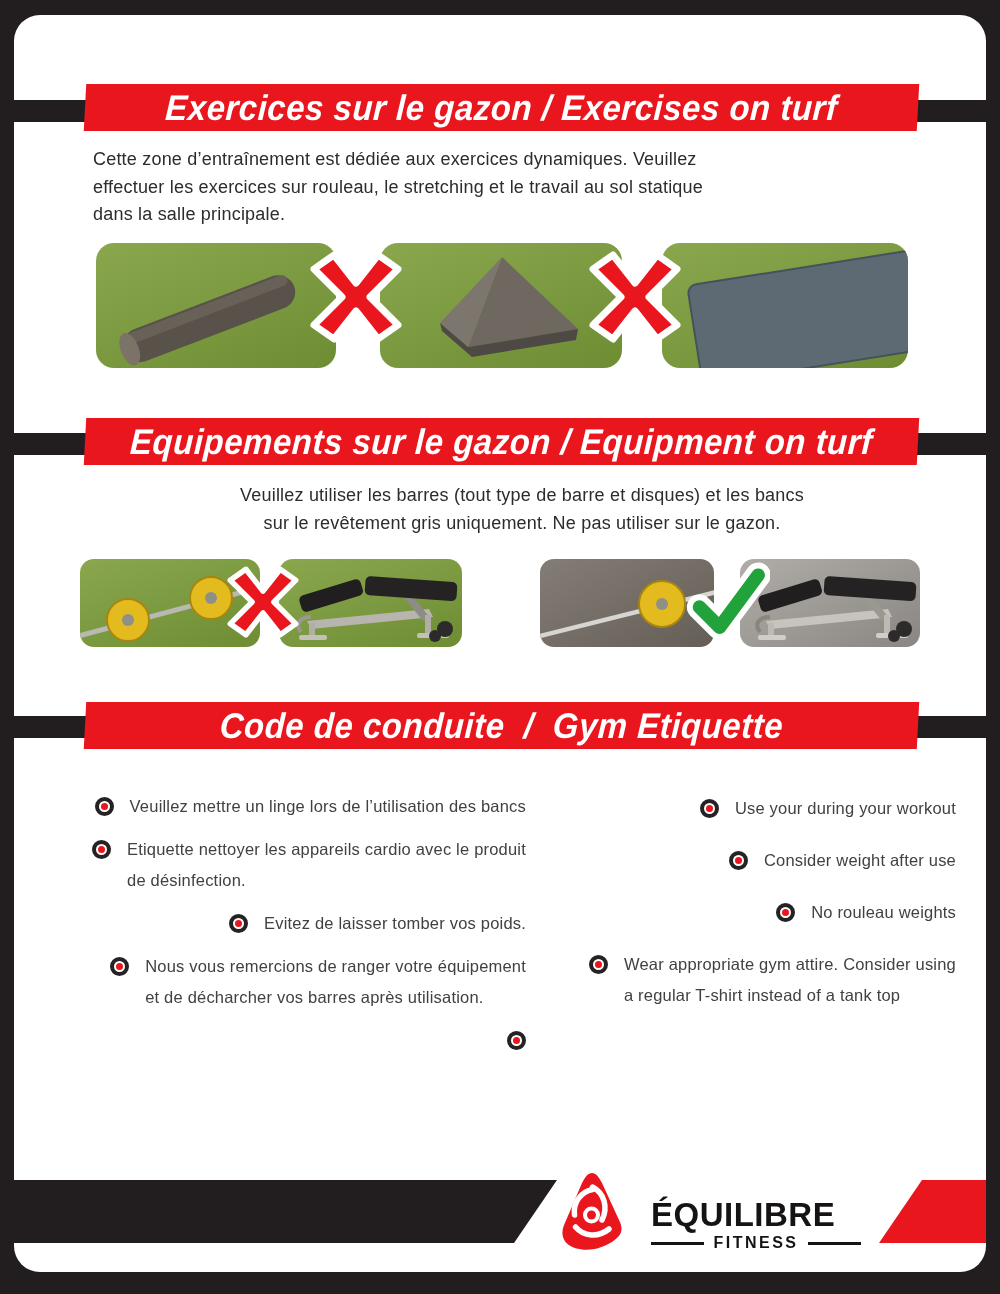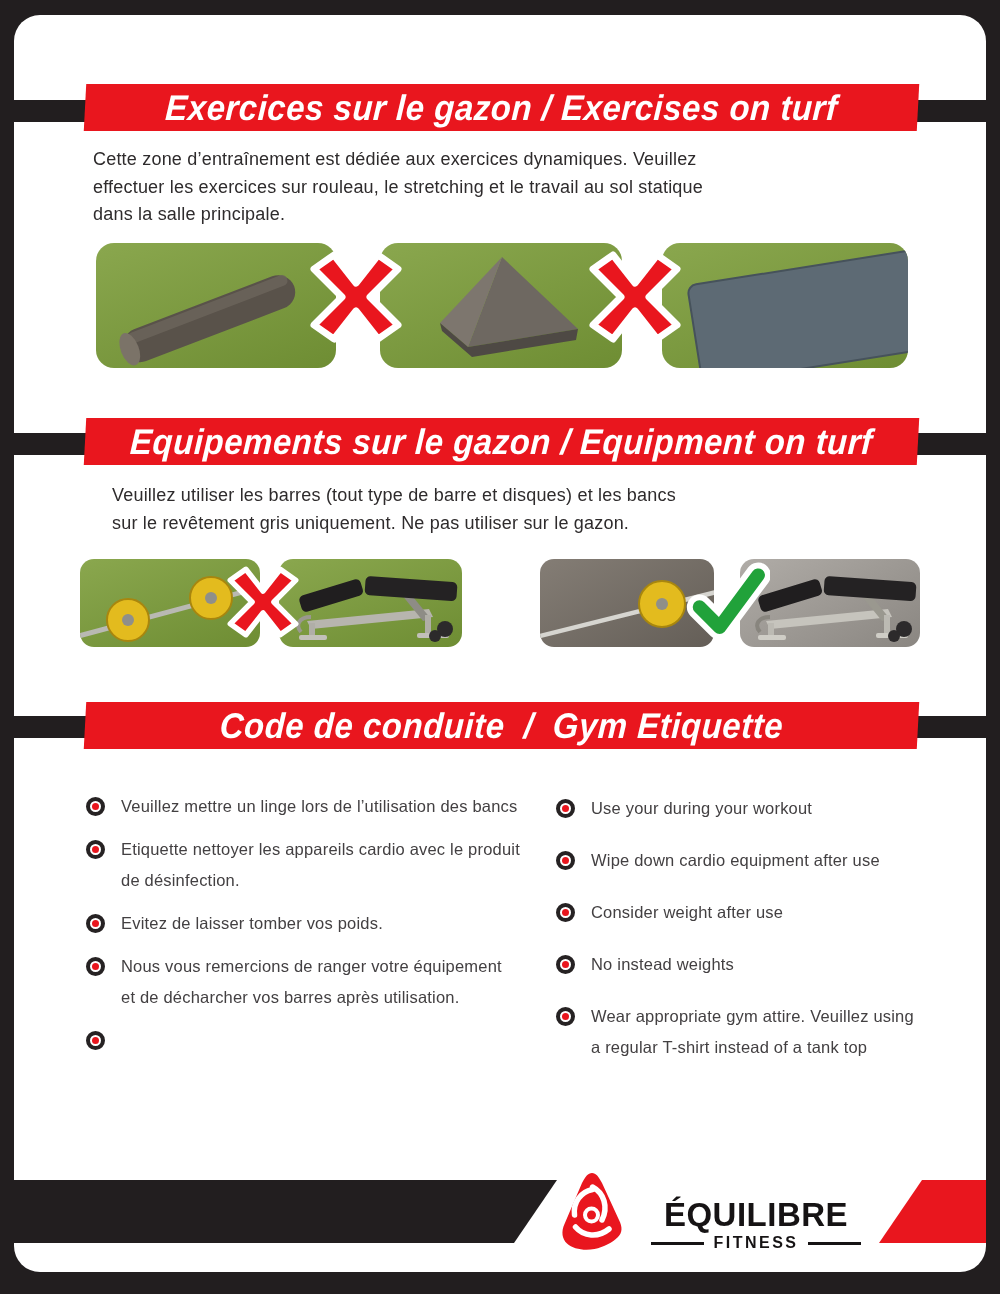--- a/index.html
+++ b/index.html
@@ -28,34 +28,34 @@
     color:#ffffff; font-weight:bold; font-style:italic;
     font-size:33px; letter-spacing:0.5px; transform:scaleY(1.08);
     white-space:nowrap;
   }
   .para {
     position:absolute; z-index:4; color:#2e2b2c;
     font-size:18px; line-height:27.5px; letter-spacing:0.2px;
     white-space:pre-line;
   }
   .para1 { left:93px; top:146px; width:830px; }
-  .para2 { left:112px; top:482px; width:820px; }
+  .para2 { left:112px; top:482px; width:820px;text-align:center; }
   .tile {
     position:absolute; z-index:4; overflow:hidden;
   }
   .tile svg { display:block; }
   .r18 { border-radius:18px; } .r14 { border-radius:14px; }
   .turf-bg { background:linear-gradient(160deg,#8aa74e,#6e8d33); }
   .grayfloor-bg { background:linear-gradient(150deg,#847d75,#645e57); }
   .graylight-bg { background:linear-gradient(150deg,#b0aca7,#8a8681); }
   .mark { position:absolute; z-index:5; }
   .list-col { position:absolute; z-index:4; }
   .col-fr { left:86px;  top:791px; width:440px; }
   .col-en { left:556px; top:793px; width:400px; }
-  .rule { display:flex; gap:16px; }
+  .rule { display:flex; gap:16px;justify-content:flex-end; }
   .col-fr .rule { margin-bottom:12px; }
   .col-en .rule { margin-bottom:21px; }
   .bullet {
     flex:0 0 auto; width:19px; height:19px; margin-top:6px;
     border:4.5px solid #262223; border-radius:50%; background:#ffffff;
     display:flex; align-items:center; justify-content:center;
   }
   .bullet .dot { width:7px; height:7px; border-radius:50%; background:#e9161e; }
   .rule-text {
     color:#434042; font-size:16.5px; line-height:31px;
@@ -68,21 +68,21 @@
   }
   .footer-red-stripe {
     position:absolute; left:879px; top:1180px; width:107px; height:63px;
     background:#e9161e; z-index:4;
     clip-path:polygon(43px 0, 100% 0, 100% 100%, 0 100%);
   }
   .brand-logo { position:absolute; left:557px; top:1170px; z-index:5; }
   .brand-name {
     position:absolute; left:651px; top:1196px; width:210px; z-index:5;
     color:#161314; font-weight:bold; font-size:33px; letter-spacing:0.5px;
-    text-align:center; white-space:nowrap;
+    white-space:nowrap;
   }
   .fitness-row {
     position:absolute; left:651px; top:1234px; width:210px; z-index:5;
     display:flex; align-items:center; gap:9px;
   }
   .fitness-row .fline { flex:1; height:3px; background:#161314; }
   .fitness-sub {
     color:#161314; font-weight:bold; font-size:16px; letter-spacing:2.5px;
   }
 </style>
@@ -252,39 +252,33 @@
     <div class="rule">
       <span class="bullet">
           <span class="dot"></span>
         </span>
       <div class="rule-text">Use your during your workout</div>
     </div>
     <div class="rule">
       <span class="bullet">
           <span class="dot"></span>
         </span>
-      <div class="rule-text">Wipe down cardio equipment after use</div>
-    </div>
-    <div class="rule">
-      <span class="bullet">
-          <span class="dot"></span>
-        </span>
       <div class="rule-text">Consider weight after use</div>
     </div>
     <div class="rule">
       <span class="bullet">
           <span class="dot"></span>
         </span>
-      <div class="rule-text">No instead weights</div>
-    </div>
-    <div class="rule">
-      <span class="bullet">
-          <span class="dot"></span>
-        </span>
-      <div class="rule-text">Wear appropriate gym attire. Veuillez using
+      <div class="rule-text">No rouleau weights</div>
+    </div>
+    <div class="rule">
+      <span class="bullet">
+          <span class="dot"></span>
+        </span>
+      <div class="rule-text">Wear appropriate gym attire. Consider using
 a regular T-shirt instead of a tank top</div>
     </div>
   </div>
 
   <div class="footer-black-band"></div>
   <div class="footer-red-stripe"></div>
 
   <svg class="brand-logo" width="70" height="86" viewBox="0 0 70 86">
     <path d="M35 3 C39 3 41.5 6.5 45 13 L62 50 C65.5 57 65.5 62.5 61 67 C55.5 72.5 47 77 37.5 79 C27 81 16 79 10 73.5 C5 69 4 61.5 7.5 54 L25 13 C28.5 6.5 31 3 35 3 Z" fill="#e9161e"></path>
     <path d="M35.5 17 C47 23 51.5 37 45 50" stroke="#ffffff" stroke-width="5.5" fill="none" stroke-linecap="round"></path>

